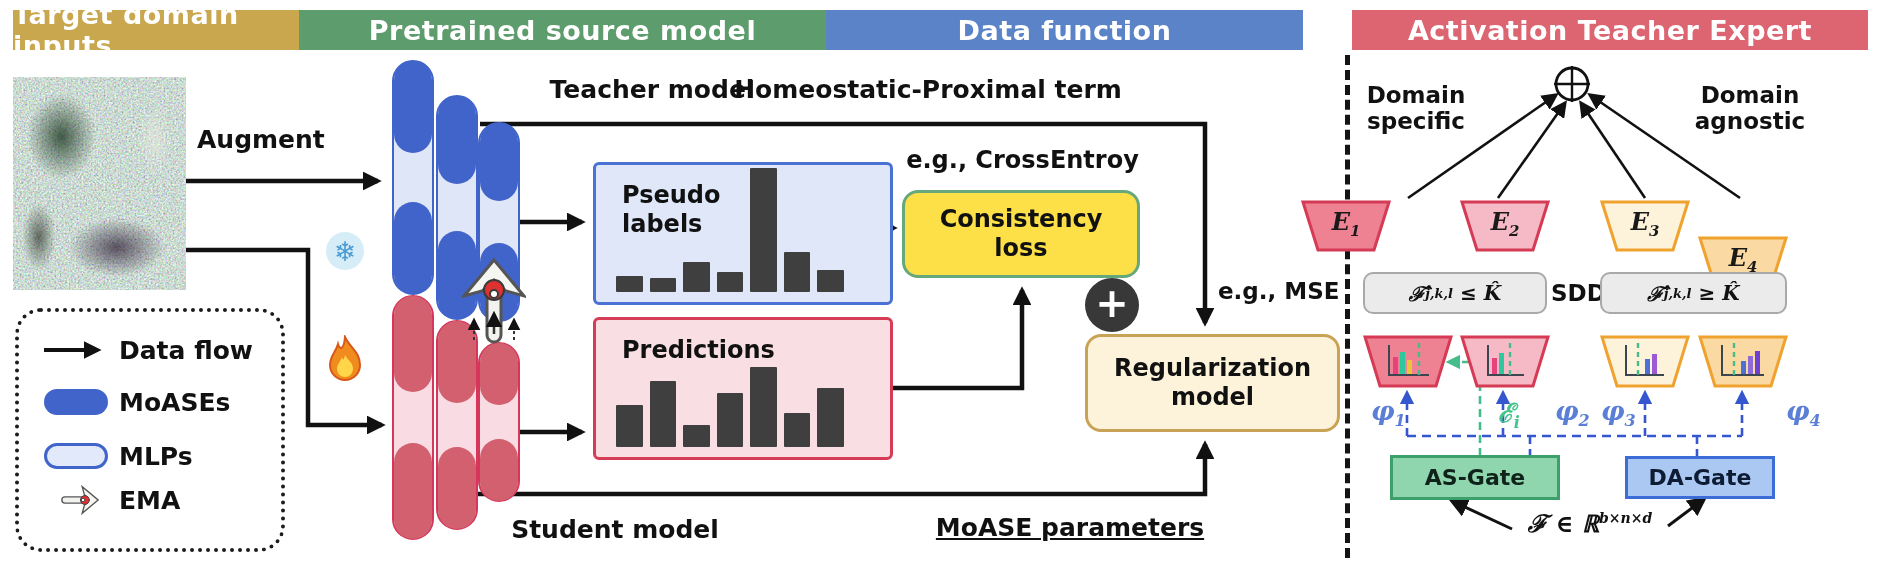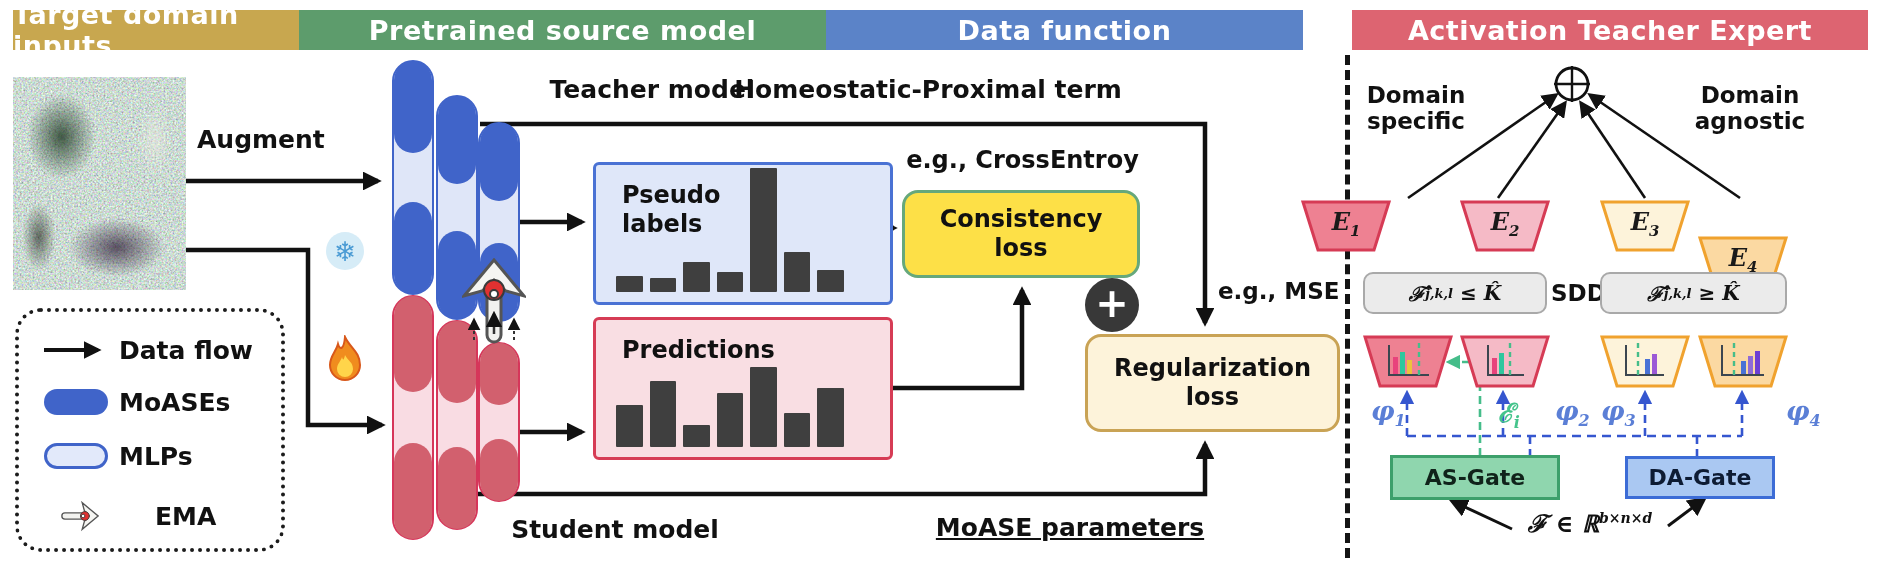--- a/index.html
+++ b/index.html
@@ -169,21 +169,21 @@
           <span class="pill-moase"></span>
         </span>
       <span class="legend-label">MoASEs</span>
     </div>
     <div class="legend-row" style="top:124px;">
       <span class="legend-icon">
           <span class="pill-mlp"></span>
         </span>
       <span class="legend-label">MLPs</span>
     </div>
-    <div class="legend-row" style="top:184px;gap:36px;">
+    <div class="legend-row" style="top:168px;">
       <span class="legend-icon ema-rot">
         <svg width="40" height="46" viewBox="0 0 64 104">
           <polygon points="32,2 62,38 44,33 32,22 20,33 2,38" fill="#f5f5f2" stroke="#555" stroke-width="3"></polygon>
           <rect x="25" y="32" width="14" height="52" rx="7" fill="#f2f2ef" stroke="#555" stroke-width="3"></rect>
           <circle cx="32" cy="32" r="10" fill="#e03131" stroke="#3a3a3a" stroke-width="2"></circle>
           <circle cx="32" cy="36" r="4" fill="#fff" stroke="#3a3a3a" stroke-width="2"></circle>
         </svg>
       </span>
       <span class="legend-label">EMA</span>
     </div>
@@ -265,21 +265,21 @@
         <div class="bar" style="height: 100%;"></div>
         <div class="bar" style="height: 42%;"></div>
         <div class="bar" style="height: 74%;"></div>
       </div>
   </div>
 
   <div class="lossbox box-cons">
     <span style="width:170px;">Consistency loss</span>
   </div>
   <div class="lossbox box-reg">
-    <span style="width:220px;">Regularization loss</span>
+    <span style="width:220px;">Regularization model</span>
   </div>
   <div class="plus-circle">
       <span style="margin-top:-5px;">+</span>
     </div>
 
   <div class="divider"></div>
 
   <svg class="abs" style="left:1552px;top:64px;" width="40" height="40">
     <circle cx="20" cy="20" r="16" fill="#fff" stroke="#111" stroke-width="2.8"></circle>
     <path d="M20 2 V38 M2 20 H38" stroke="#111" stroke-width="2.4"></path>

